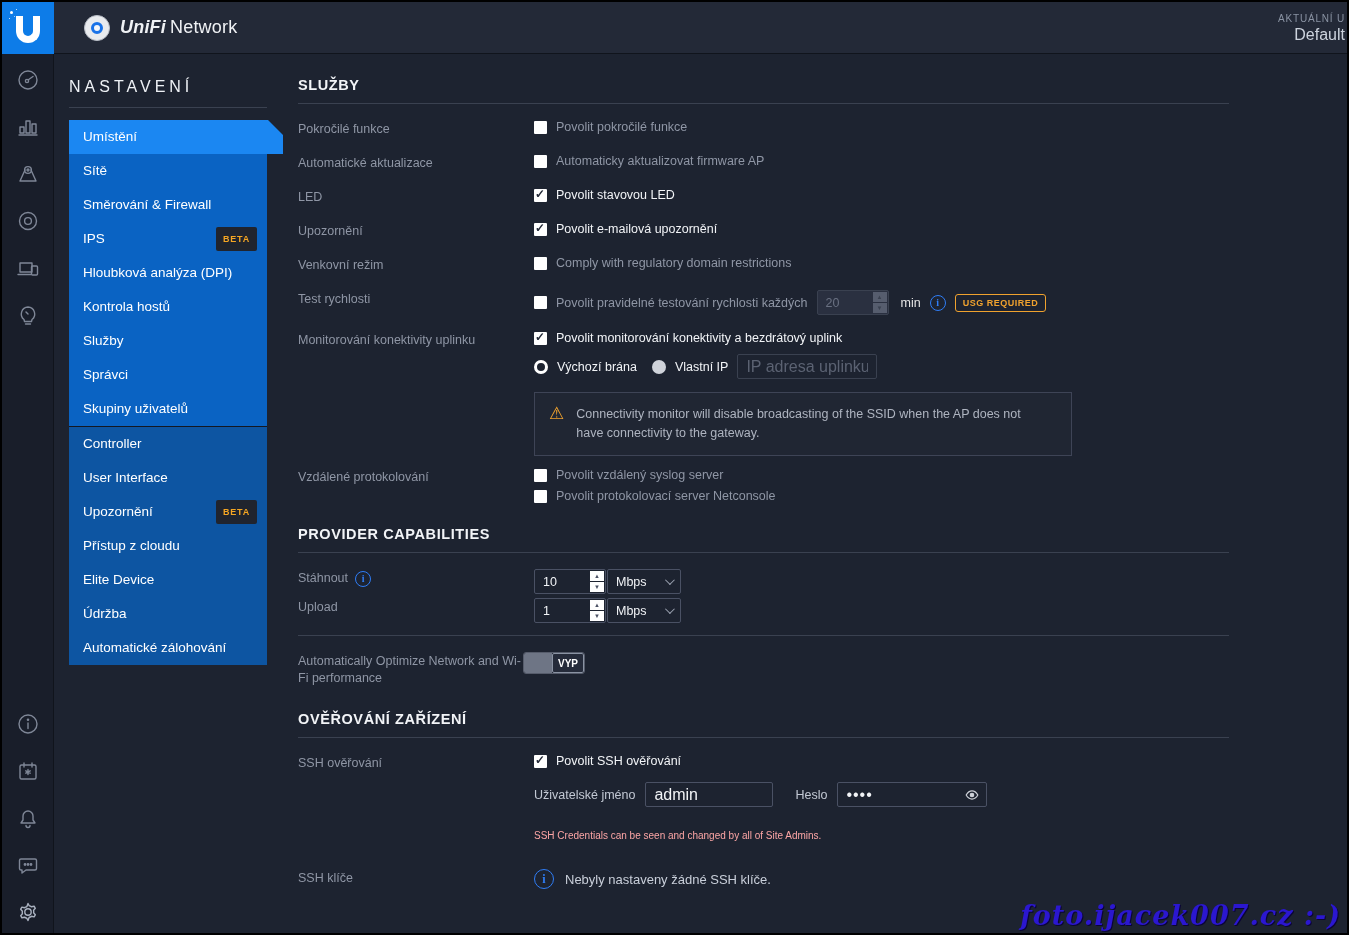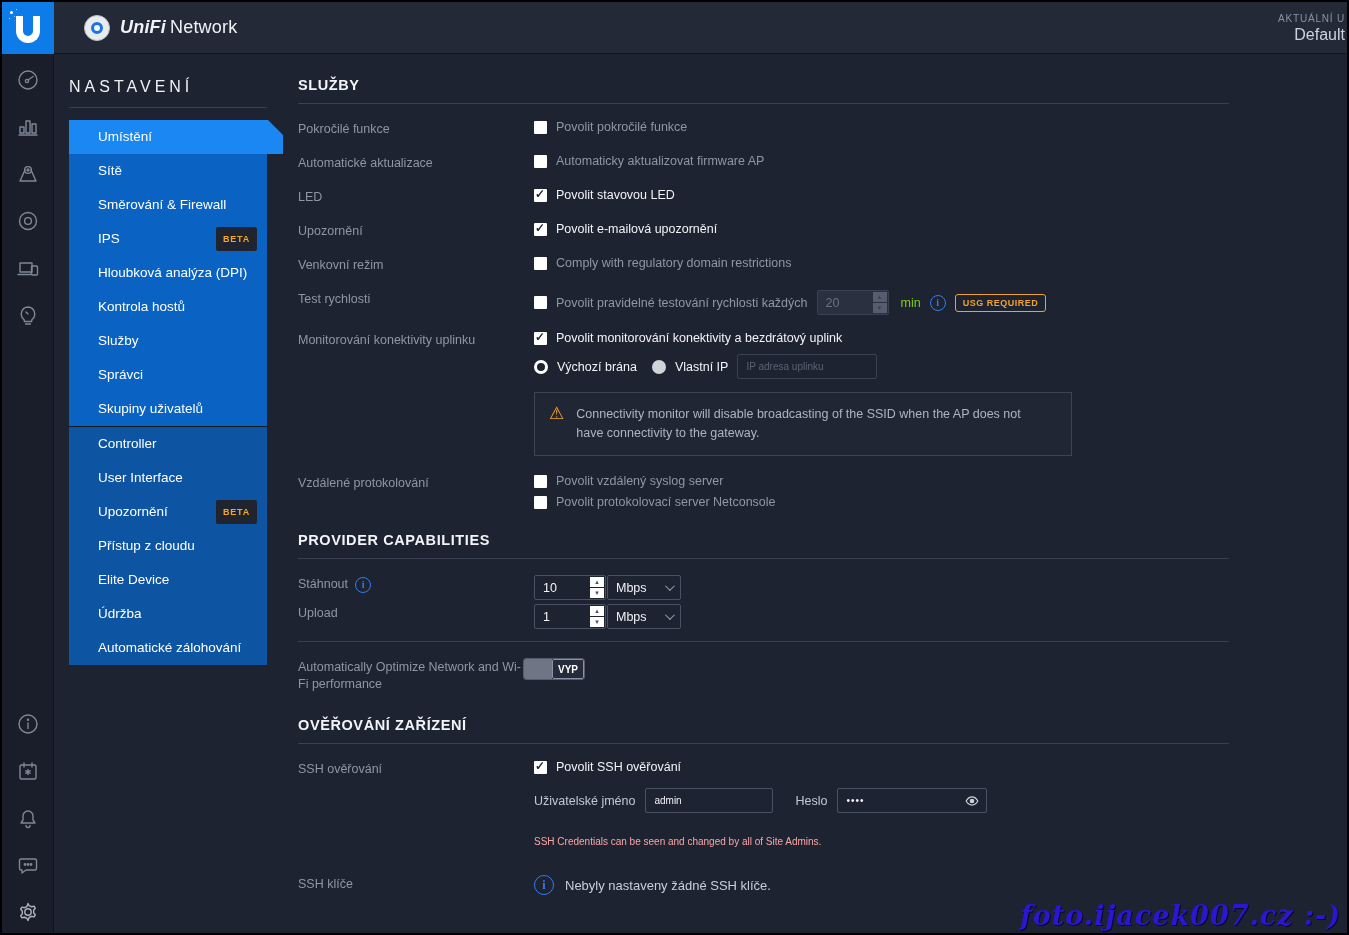--- a/index.html
+++ b/index.html
@@ -51,21 +51,21 @@
   .rail-icon svg { stroke:#7f8797; fill:none; stroke-width:1.4; stroke-linecap:round; stroke-linejoin:round; }
   .rail-icon.bright svg { stroke:#aab2c0; }
 
   
   .nav-panel { position:absolute; left:52px; top:52px; bottom:0; width:232px; z-index:3; }
   .nav-title { margin:24px 0 0 15px; font-size:16px; letter-spacing:4px; color:#eef1f5; font-weight:400; }
   .nav-title-line { margin:11px 0 12px 15px; width:198px; border-bottom:1px solid #3a4150; }
   .nav-menu { margin-left:15px; width:198px; }
   .nav-group2 { border-top:1px solid rgba(0,0,0,.3); }
   .nav-item {
-    position:relative; min-height:34px; padding:8px 10px 8px 29px;
+    position:relative; min-height:34px; padding:8px 10px 8px 14px;
     font-size:13.5px; line-height:18px; color:#fff; cursor:pointer;
     display:flex; align-items:center;
   }
   .g1 .nav-item { background:#0a63c3; }
   .g2 .nav-item { background:#0d55a2; }
   .nav-item .lbl { max-width:152px; }
   .nav-item.active {
     width:calc(100% + 16px); background:#1b87f2;
     clip-path:polygon(0 0, calc(100% - 15px) 0, 100% 15px, 100% 100%, 0 100%);
   }
@@ -114,33 +114,33 @@
   .numbox.disabled .spin span { background:#565d6e; color:#3a4150; }
 
   .selbox {
     display:flex; align-items:center; justify-content:space-between; height:25px; width:74px;
     border:1px solid #4a5164; border-radius:2px; padding:0 8px; cursor:pointer; margin-left:1px;
   }
   .selbox .val { font-size:12.5px; color:#f2f4f7; }
   .chev { width:7px; height:7px; border-right:1.5px solid #9aa1af; border-bottom:1.5px solid #9aa1af;
     transform:rotate(45deg) translateY(-2px); }
 
-  .mintxt { font-size:12.5px; color:#84cc16; margin-left:3px; }
+  .mintxt { font-size:12.5px; color:#e5e5e5; margin-left:3px; }
   .info-ic {
     width:16px; height:16px; border-radius:50%; border:1.5px solid #2f7df6; flex-shrink:0;
     color:#2f7df6; font-size:10px; font-weight:bold; font-family:"Liberation Serif",serif;
     display:flex; align-items:center; justify-content:center; cursor:pointer;
   }
   .usg-badge {
     border:1px solid #f0a22e; color:#f0a22e; font-size:9px; font-weight:bold;
     letter-spacing:.5px; padding:3px 7px; border-radius:3px; white-space:nowrap;
   }
   .txtinput {
     height:25px; border:1px solid #4a5164; border-radius:2px; background:transparent;
-    color:#f2f4f7; font-size:10px; padding:0 8px; font-family:"Liberation Sans",sans-serif;
+    color:#f2f4f7; font-size:16px; padding:0 8px; font-family:"Liberation Sans",sans-serif;
     outline:none;
   }
   .txtinput::placeholder { color:#5b6272; }
   .txtinput.disabled { border-color:#3a4150; }
 
   .warnbox {
     margin-top:4px; width:538px; border:1px solid #3e4456; background:rgba(255,255,255,.015);
     padding:12px 14px; display:flex; gap:12px; align-items:flex-start;
   }
   .warn-ic { color:#f0a22e; font-size:17px; line-height:18px; }
@@ -390,21 +390,21 @@
               <span>▲</span>
               <span>▼</span>
             </span>
         </span>
         <span class="mintxt">min</span>
         <span class="info-ic">i</span>
         <span class="usg-badge">USG REQUIRED</span>
       </div>
     </div>
 
-    <div class="frow" style="margin-bottom:18px">
+    <div class="frow" style="margin-bottom:12px">
       <div class="flabel">Monitorování konektivity uplinku</div>
       <div class="fctrl">
         <div class="cline">
           <span class="cb checked"></span>
           <span class="cbl on">Povolit monitorování konektivity a bezdrátový uplink</span>
         </div>
         <div class="cline">
           <span class="radio sel"></span>
           <span class="rlabel">Výchozí brána</span>
           <span class="radio unsel" style="margin-left:6px"></span>

